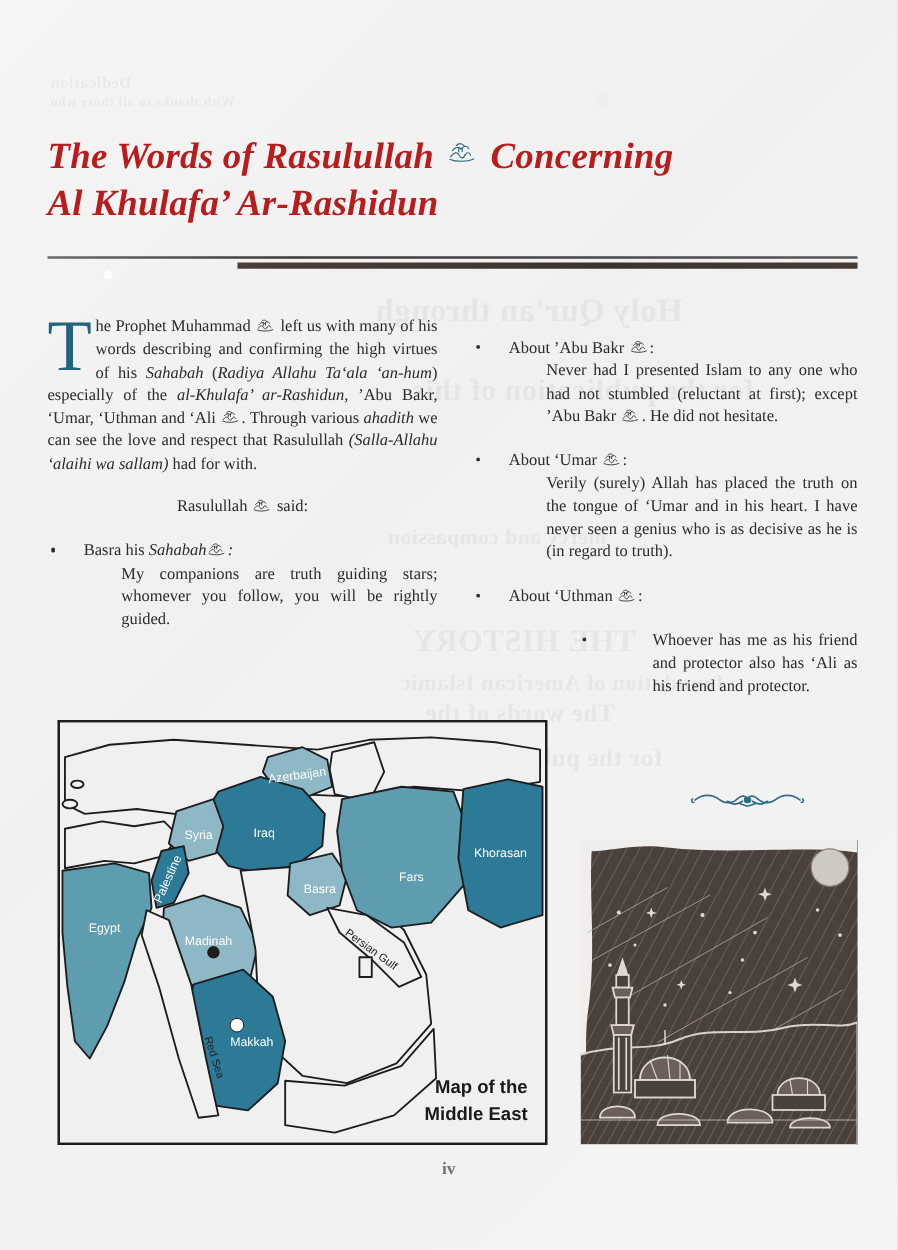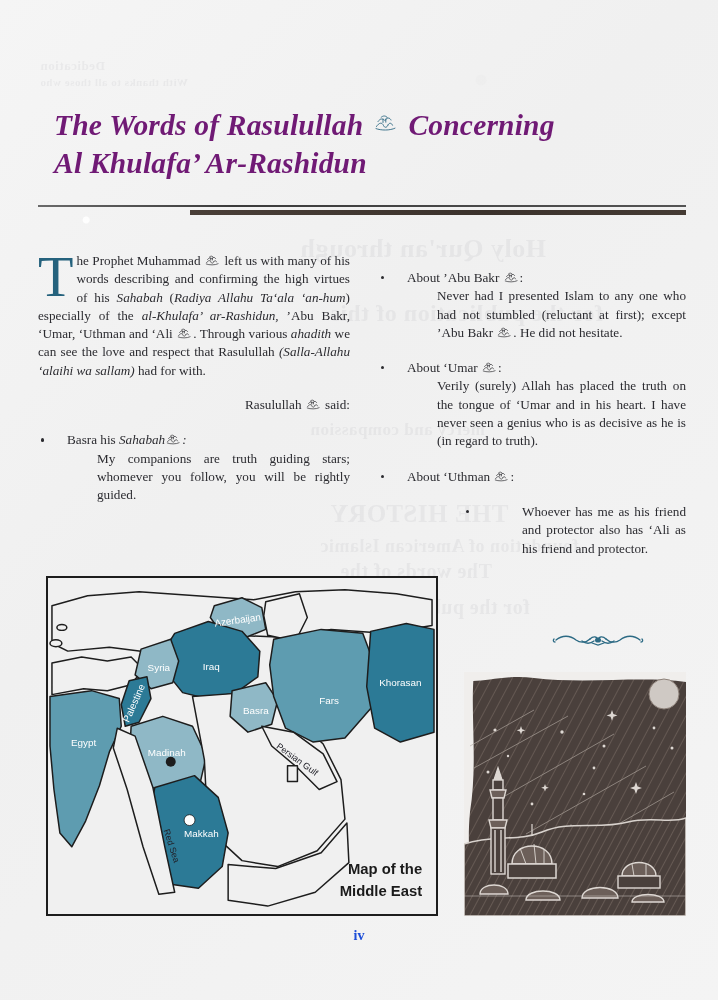--- a/index.html
+++ b/index.html
@@ -43,29 +43,28 @@
   }
 
   
   .title-block {
     position: absolute;
     left: 38px;
     top: 104px;
     width: 646px;
   }
   .title-line {
-    color: #701a75;
+    color: #b91c1c;
     font-family: "Liberation Serif", serif;
     font-style: italic;
     font-weight: bold;
     font-size: 29.5px;
     line-height: 38px;
     letter-spacing: 0.2px;
     white-space: nowrap;
-    margin-left: 16px;
   }
   .title-glyph {
     display: inline-block;
     vertical-align: 2px;
     margin: 0 3px;
   }
 
   .rule-thin {
     position: absolute;
     left: 38px;
@@ -99,21 +98,21 @@
     float: left;
     color: #25627d;
     font-family: "Liberation Serif", serif;
     font-size: 58px;
     line-height: 46px;
     font-weight: normal;
     margin: 2px 3px 0 0;
     padding: 0;
   }
   .para { margin: 0 0 13px 0; text-align: justify; }
-  .para-said { margin: 16px 0 0 0; text-align: right; }
+  .para-said { margin: 16px 0 0 0; text-align: center; }
 
   .bullet-item {
     position: relative;
     margin: 17px 0 0 0;
     padding-left: 29px;
   }
   .bullet-item.deep { padding-left: 114px; }
   .bullet-dot {
     position: absolute;
     left: 3px;
@@ -186,21 +185,21 @@
   
   .page-number {
     position: absolute;
     left: 0;
     top: 928px;
     width: 718px;
     text-align: center;
     font-family: "Liberation Serif", serif;
     font-size: 14px;
     font-weight: bold;
-    color: #1d4ed8;
+    color: #737373;
   }
 </style>
 </head>
 <body>
 
 <div class="page">
   <div class="paper-texture"></div>
 
   <div class="ghost" style="left:40px; top:58px; font-size:13px;">Dedication</div>
   <div class="ghost" style="left:40px; top:76px; font-size:11px;">With thanks to all those who</div>

